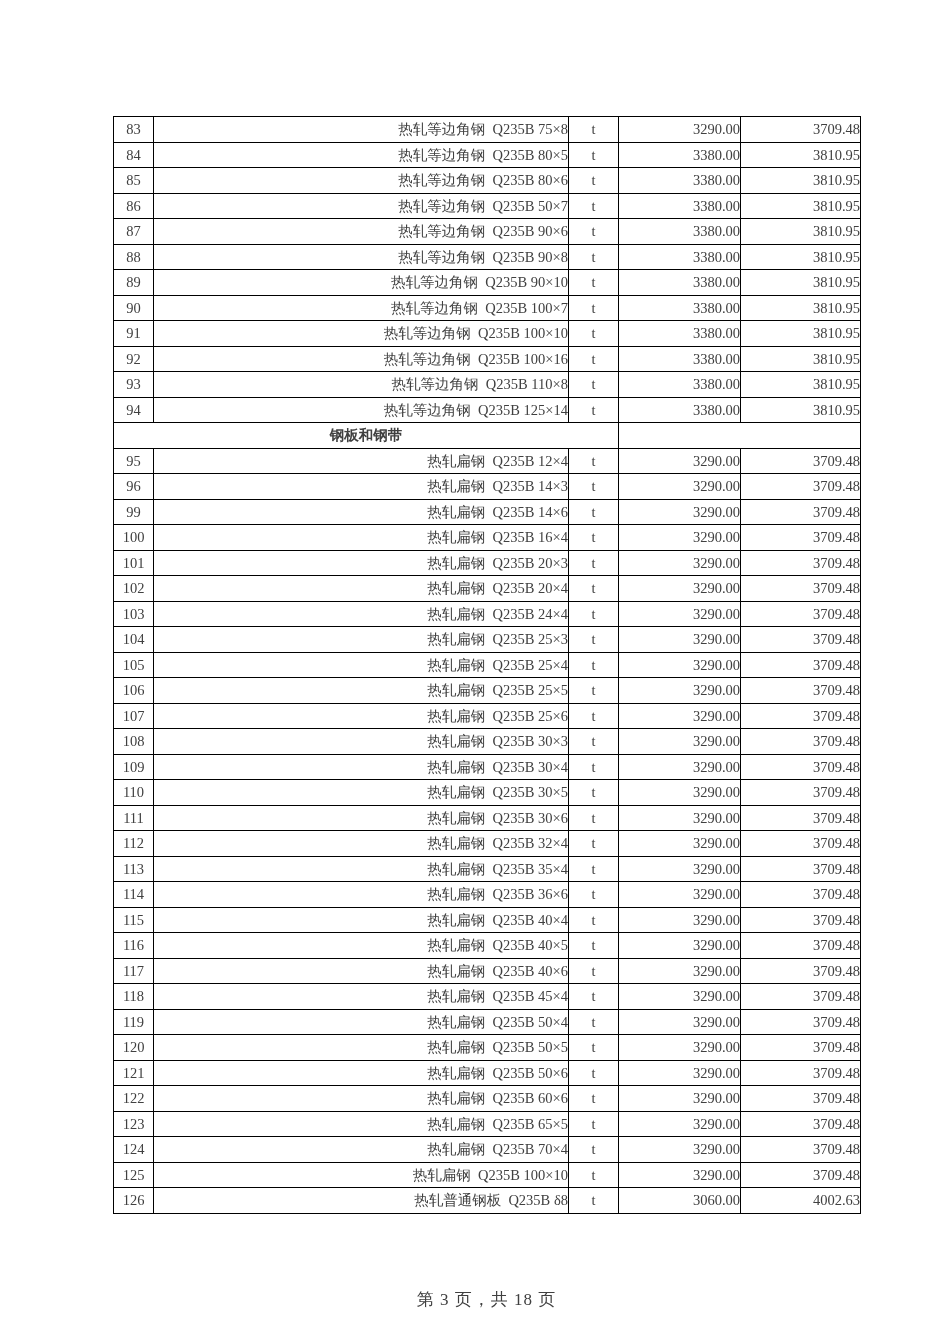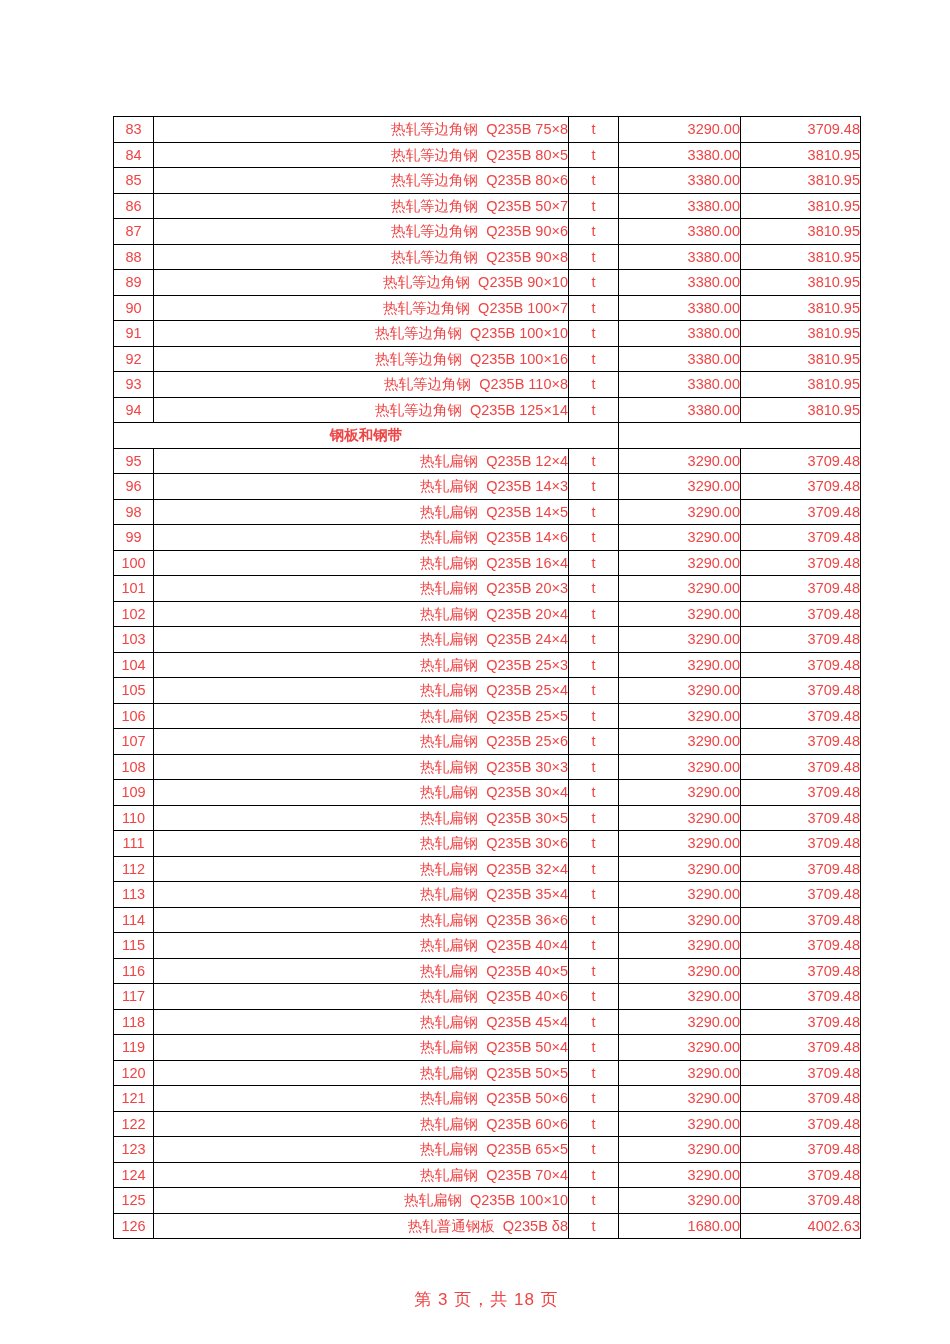--- a/index.html
+++ b/index.html
@@ -5,22 +5,22 @@
   html, body {
     margin: 0;
     padding: 0;
     background: #ffffff;
   }
   .page {
     position: relative;
     width: 950px;
     height: 1344px;
     background: #ffffff;
-    color: #ef4444;
-    font-family: Liberation Sans, sans-serif;
+    color: #404040;
+    font-family: Liberation Serif, serif;
     overflow: hidden;
   }
   table.price-table {
     position: absolute;
     left: 113px;
     top: 116px;
     width: 747px;
     border-collapse: collapse;
     table-layout: fixed;
   }
@@ -165,27 +165,20 @@
           <td class="c-p2">3709.48</td>
         </tr>
         <tr>
           <td class="c-no">96</td>
           <td class="c-desc">热轧扁钢  Q235B 14×3</td>
           <td class="c-unit">t</td>
           <td class="c-p1">3290.00</td>
           <td class="c-p2">3709.48</td>
         </tr>
         <tr>
-          <td class="c-no">98</td>
-          <td class="c-desc">热轧扁钢  Q235B 14×5</td>
-          <td class="c-unit">t</td>
-          <td class="c-p1">3290.00</td>
-          <td class="c-p2">3709.48</td>
-        </tr>
-        <tr>
           <td class="c-no">99</td>
           <td class="c-desc">热轧扁钢  Q235B 14×6</td>
           <td class="c-unit">t</td>
           <td class="c-p1">3290.00</td>
           <td class="c-p2">3709.48</td>
         </tr>
         <tr>
           <td class="c-no">100</td>
           <td class="c-desc">热轧扁钢  Q235B 16×4</td>
           <td class="c-unit">t</td>
@@ -364,21 +357,21 @@
           <td class="c-no">125</td>
           <td class="c-desc">热轧扁钢  Q235B 100×10</td>
           <td class="c-unit">t</td>
           <td class="c-p1">3290.00</td>
           <td class="c-p2">3709.48</td>
         </tr>
         <tr>
           <td class="c-no">126</td>
           <td class="c-desc">热轧普通钢板  Q235B δ8</td>
           <td class="c-unit">t</td>
-          <td class="c-p1">1680.00</td>
+          <td class="c-p1">3060.00</td>
           <td class="c-p2">4002.63</td>
         </tr>
       </tbody>
   </table>
 
   <div class="footer">第 3 页，共 18 页</div>
 
 </div>
 
 </body></html>

